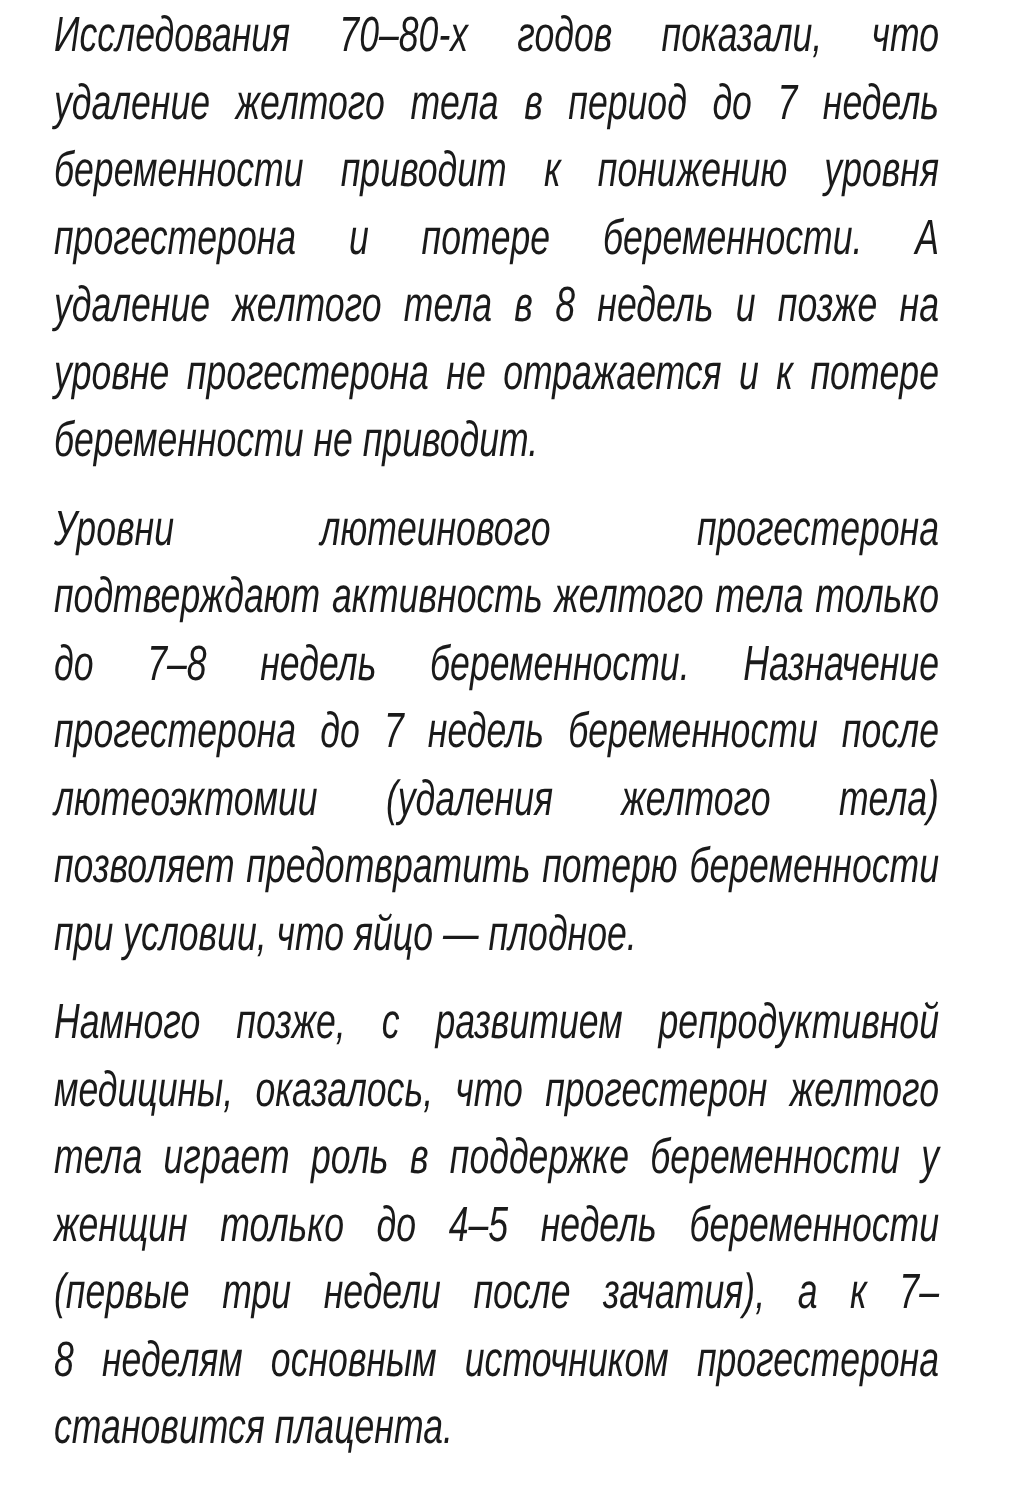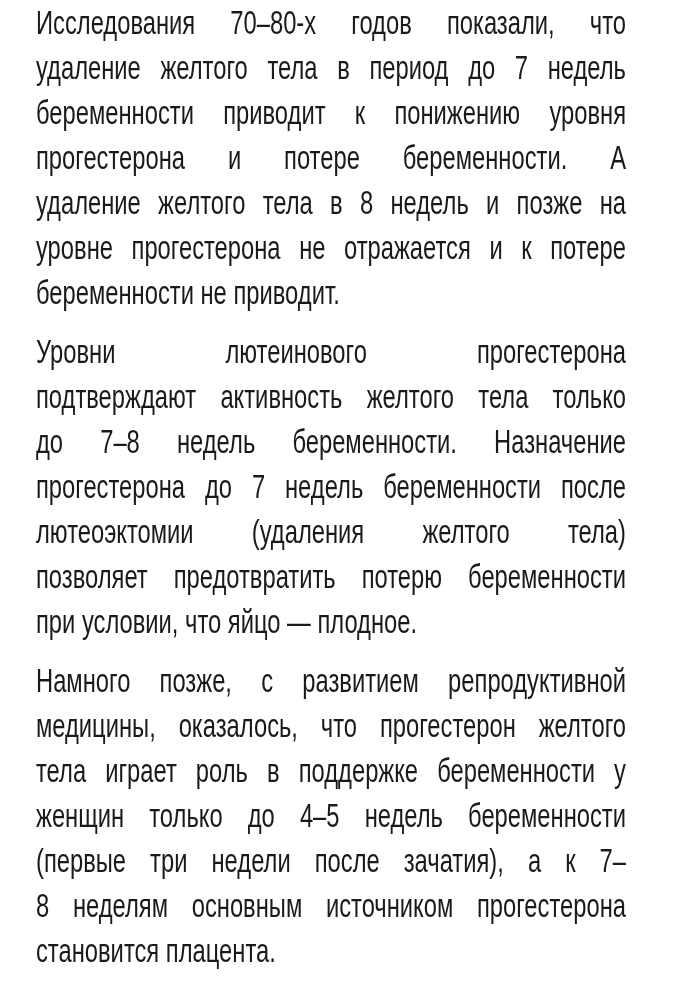--- a/index.html
+++ b/index.html
@@ -7,20 +7,21 @@
     padding: 0;
     background: #ffffff;
   }
   .page {
     position: relative;
     width: 636px;
     height: 1000px;
     background: #ffffff;
     overflow: hidden;
     font-family: "Liberation Sans", sans-serif;
+    font-style: italic;
   }
   .text-col {
     position: absolute;
     left: 36px;
     top: 0;
     width: 590px;
   }
   
   .condense {
     width: 820px;

